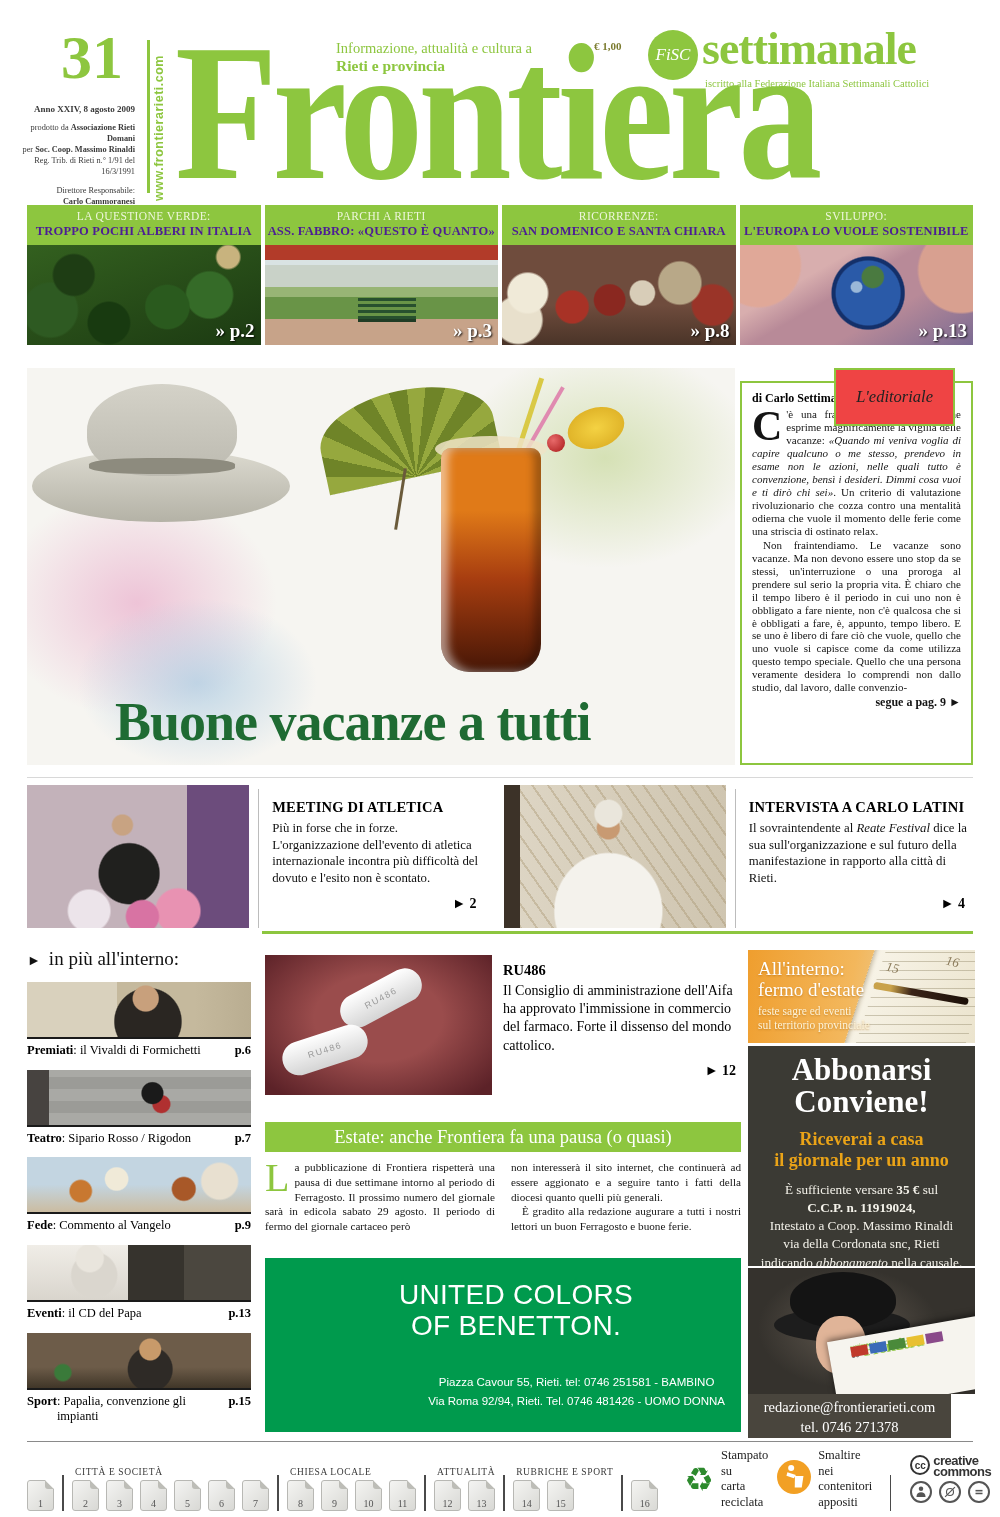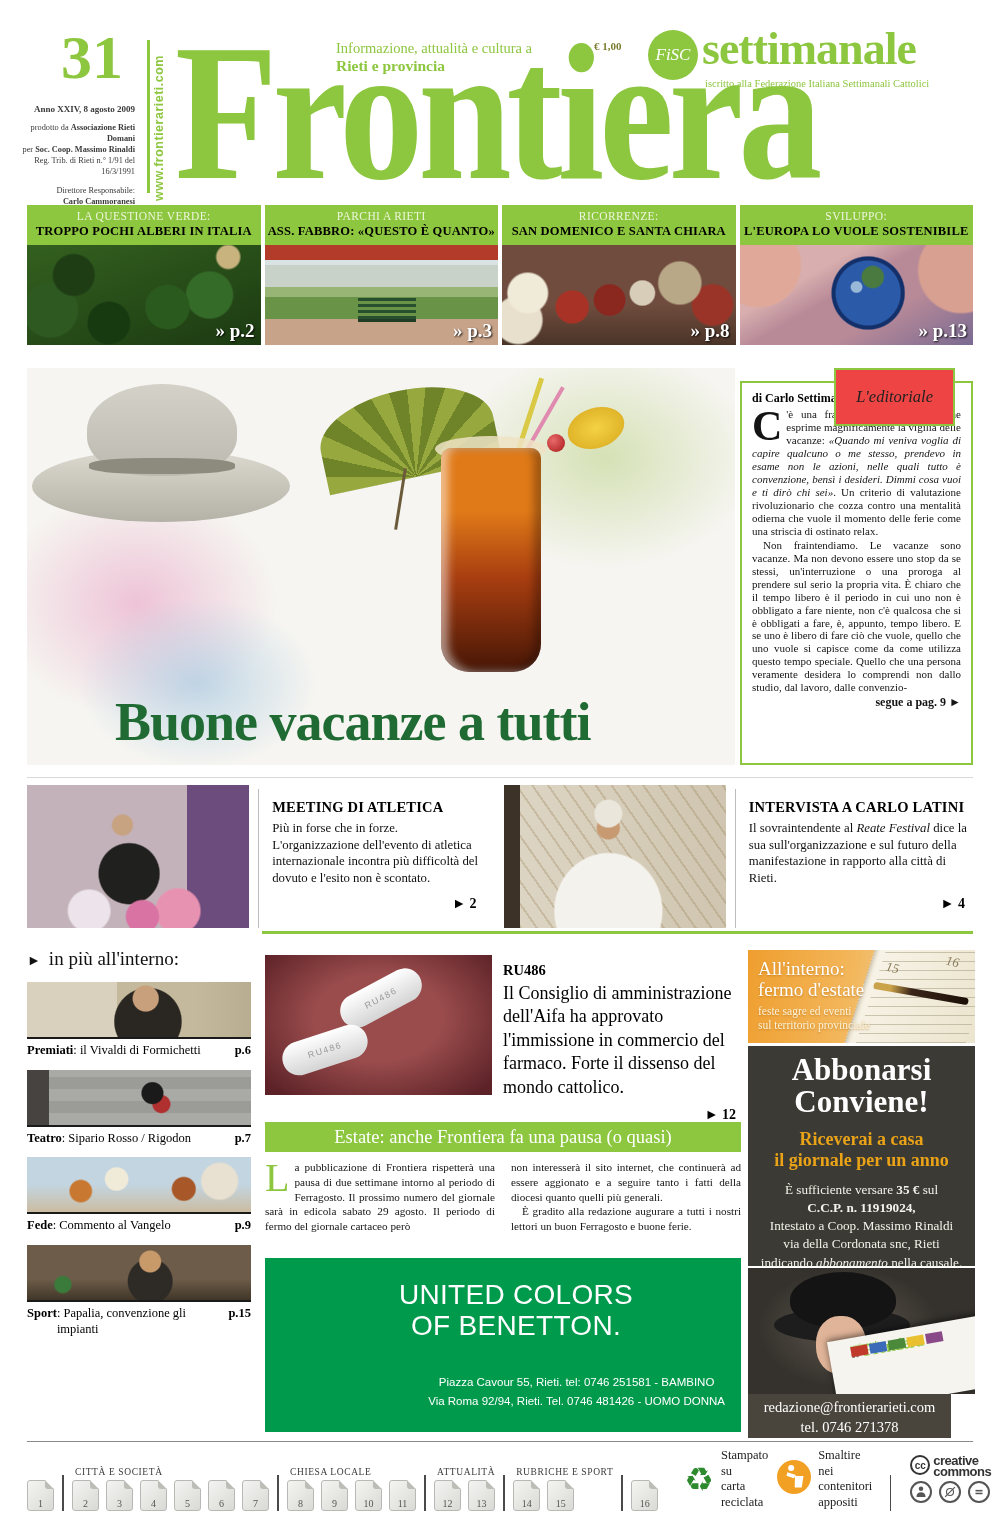--- a/index.html
+++ b/index.html
@@ -24,21 +24,21 @@
   .fisc-badge { position:absolute; left:648px; top:30px; width:50px; height:50px; border-radius:50%; background:#8dc63f;
                 color:#fff; font-style:italic; font-size:17px; display:flex; align-items:center; justify-content:center; z-index:2; }
   .mh-edition { position:absolute; left:702px; top:26px; font-size:46px; font-weight:bold; color:#8dc63f; letter-spacing:-1px; z-index:2; line-height:1; }
   .mh-fisc { position:absolute; left:705px; top:78px; font-size:10.5px; color:#8dc63f; white-space:nowrap; z-index:2; }
 
   
   .teasers { position:absolute; left:27px; top:205px; width:946px; display:flex; gap:4px; }
   .teaser { flex:1; cursor:pointer; }
   .t-head { background:#8dc63f; height:40px; text-align:center; padding-top:4px; overflow:hidden; }
   .t-kicker { font-size:11.5px; color:#eef6dc; letter-spacing:.4px; line-height:1.3; white-space:nowrap; }
-  .t-title { font-size:12.5px; font-weight:bold; color:#000000; letter-spacing:.2px; white-space:nowrap; }
+  .t-title { font-size:12.5px; font-weight:bold; color:#4c1d95; letter-spacing:.2px; white-space:nowrap; }
   .t-img { height:100px; position:relative; overflow:hidden; }
   .t-page { position:absolute; right:6px; bottom:3px; color:#fff; font-weight:bold; font-size:19px;
             text-shadow:1px 1px 2px rgba(0,0,0,.85); }
   .img-forest { background:
     radial-gradient(circle at 86% 12%, #c8b37e 0 5%, transparent 6%),
     radial-gradient(circle at 20% 30%, #1e3d14 0 10%, transparent 11%),
     radial-gradient(circle at 60% 62%, #2a5a1e 0 14%, transparent 15%),
     radial-gradient(circle at 35% 78%, #183a10 0 12%, transparent 13%),
     radial-gradient(circle at 78% 50%, #356b28 0 12%, transparent 13%),
     radial-gradient(circle at 10% 65%, #2e5a22 0 12%, transparent 13%),
@@ -164,21 +164,21 @@
   
   .ru-img { position:absolute; left:265px; top:955px; width:227px; height:140px; overflow:hidden;
     background:radial-gradient(ellipse at 50% 45%, #9a4c4c 0 40%, #5c2228 92%); }
   .pill { position:absolute; width:88px; height:34px; background:linear-gradient(#ffffff,#d4d4d4); border-radius:17px;
     display:flex; align-items:center; justify-content:center;
     font-family:"Liberation Sans",sans-serif; font-size:9px; color:#9a9a9a; letter-spacing:1.5px; }
   .pill1 { left:72px; top:26px; transform:rotate(-28deg); }
   .pill2 { left:16px; top:78px; transform:rotate(-18deg); }
   .ru-text { position:absolute; left:503px; top:962px; width:237px; }
   .ru-title { font-weight:bold; font-size:14.5px; margin-bottom:3px; }
-  .ru-body { font-size:18px; line-height:1.3; }
+  .ru-body { font-size:14px; line-height:1.3; }
   .ru-page { font-weight:bold; font-size:14px; text-align:right; margin-top:8px; padding-right:4px; }
 
   
   .estate-banner { position:absolute; left:265px; top:1122px; width:476px; height:30px; background:#8dc63f;
     color:#fff; font-size:18.5px; text-align:center; line-height:30px; }
   .estate-text { position:absolute; left:265px; top:1160px; width:476px; display:flex; gap:16px; }
   .estate-col { width:230px; font-size:11.2px; line-height:1.32; text-align:justify; color:#141414; }
   .estate-col .dropcap { float:left; font-size:40px; line-height:.82; color:#8dc63f; padding:2px 5px 0 0; }
   .estate-col .indent { text-indent:11px; }
 
@@ -408,20 +408,28 @@
     </div>
     <div class="in-item">
       <div class="in-thumb th-fede"></div>
       <div class="in-cap">
         <span class="in-label">Fede</span>
           <span>: Commento al Vangelo</span>
         <span class="in-page">p.9</span>
       </div>
     </div>
     <div class="in-item">
+      <div class="in-thumb th-eventi"></div>
+      <div class="in-cap">
+        <span class="in-label">Eventi</span>
+          <span>: il CD del Papa</span>
+        <span class="in-page">p.13</span>
+      </div>
+    </div>
+    <div class="in-item">
       <div class="in-thumb th-sport"></div>
       <div class="in-cap">
         <span class="in-label">Sport</span>
           <span>: Papalia, convenzione gli impianti</span>
         <span class="in-page">p.15</span>
       </div>
     </div>
   </aside>
 
   <div class="ru-img">

